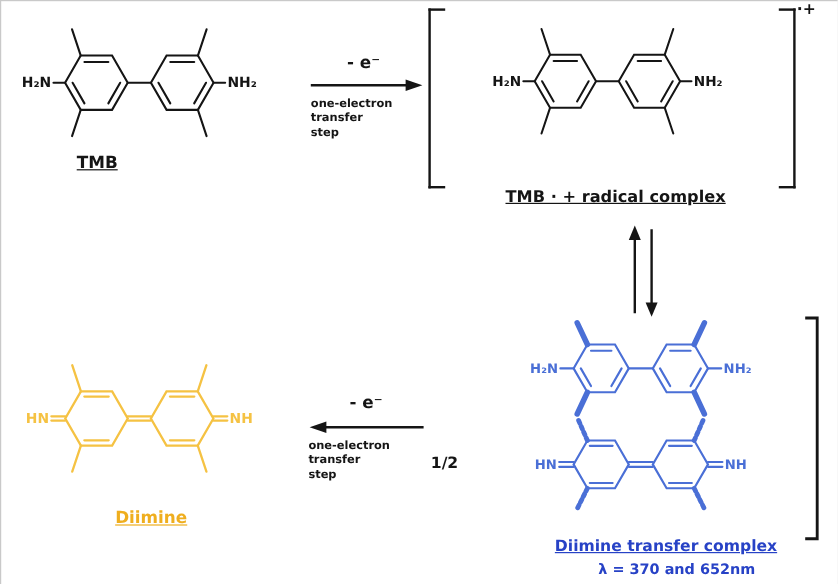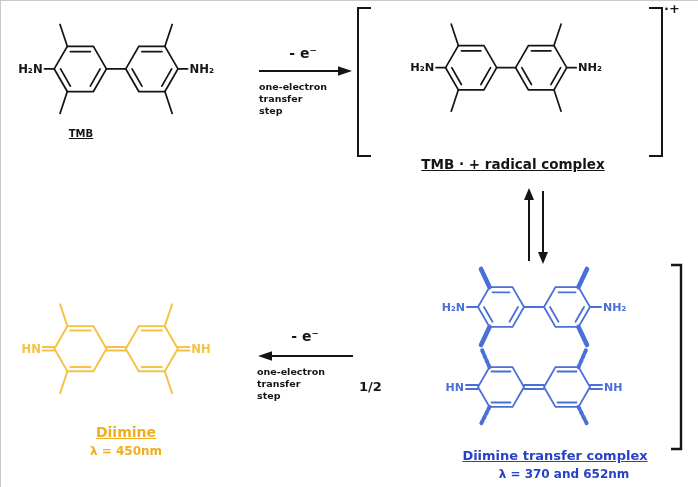--- a/index.html
+++ b/index.html
@@ -25,21 +25,21 @@
 
   text.atom { font-family:"DejaVu Sans","Liberation Sans",sans-serif; font-weight:bold; font-size:12px; fill:var(--black); stroke:none; }
   text.atom-blue { fill:var(--blue_structure); font-size:11px; }
   text.atom-yellow { fill:var(--yellow_structure); }
 
   .bracket-left  { border:2.4px solid var(--black); border-right:none; }
   .bracket-right { border:2.4px solid var(--black); border-left:none; }
 
   .caption { font-size:9.5px; font-weight:bold; line-height:1.25; color:var(--black); }
   .electron { font-size:14px; font-weight:bold; color:var(--black); }
-  .mol-label { font-size:10px; }
+  .mol-label { font-size:14px; }
   .blue-text { color:var(--blue_label); }
   .yellow-text { color:var(--yellow_label); }
 </style>
 </head>
 <body>
 
 <div id="canvas">
 
   <svg class="abs" style="left:2px; top:8px;" width="232" height="145" viewBox="0 0 240 150">
     <g>
@@ -194,15 +194,14 @@
       <line class="sy" x1="181" y1="65.8" x2="193" y2="65.8"></line>
       <line class="sy" x1="66.5" y1="40.6" x2="59" y2="18"></line>
       <line class="sy" x1="66.5" y1="87.4" x2="59" y2="110"></line>
       <line class="sy" x1="167.5" y1="40.6" x2="175" y2="18"></line>
       <line class="sy" x1="167.5" y1="87.4" x2="175" y2="110"></line>
     </g>
     <text class="atom atom-yellow" x="39" y="68" text-anchor="end">HN</text>
     <text class="atom atom-yellow" x="195" y="68" text-anchor="start">NH</text>
   </svg>
   <div class="abs lbl underline center yellow-text" style="left:58px; top:423px; width:134px; font-size:14px;">Diimine</div>
-  <div class="abs lbl center yellow-text" style="left:58px; top:443px; width:134px; font-size:12px;">λ = 450nm</div>
 
 </div>
 
 </body></html>

